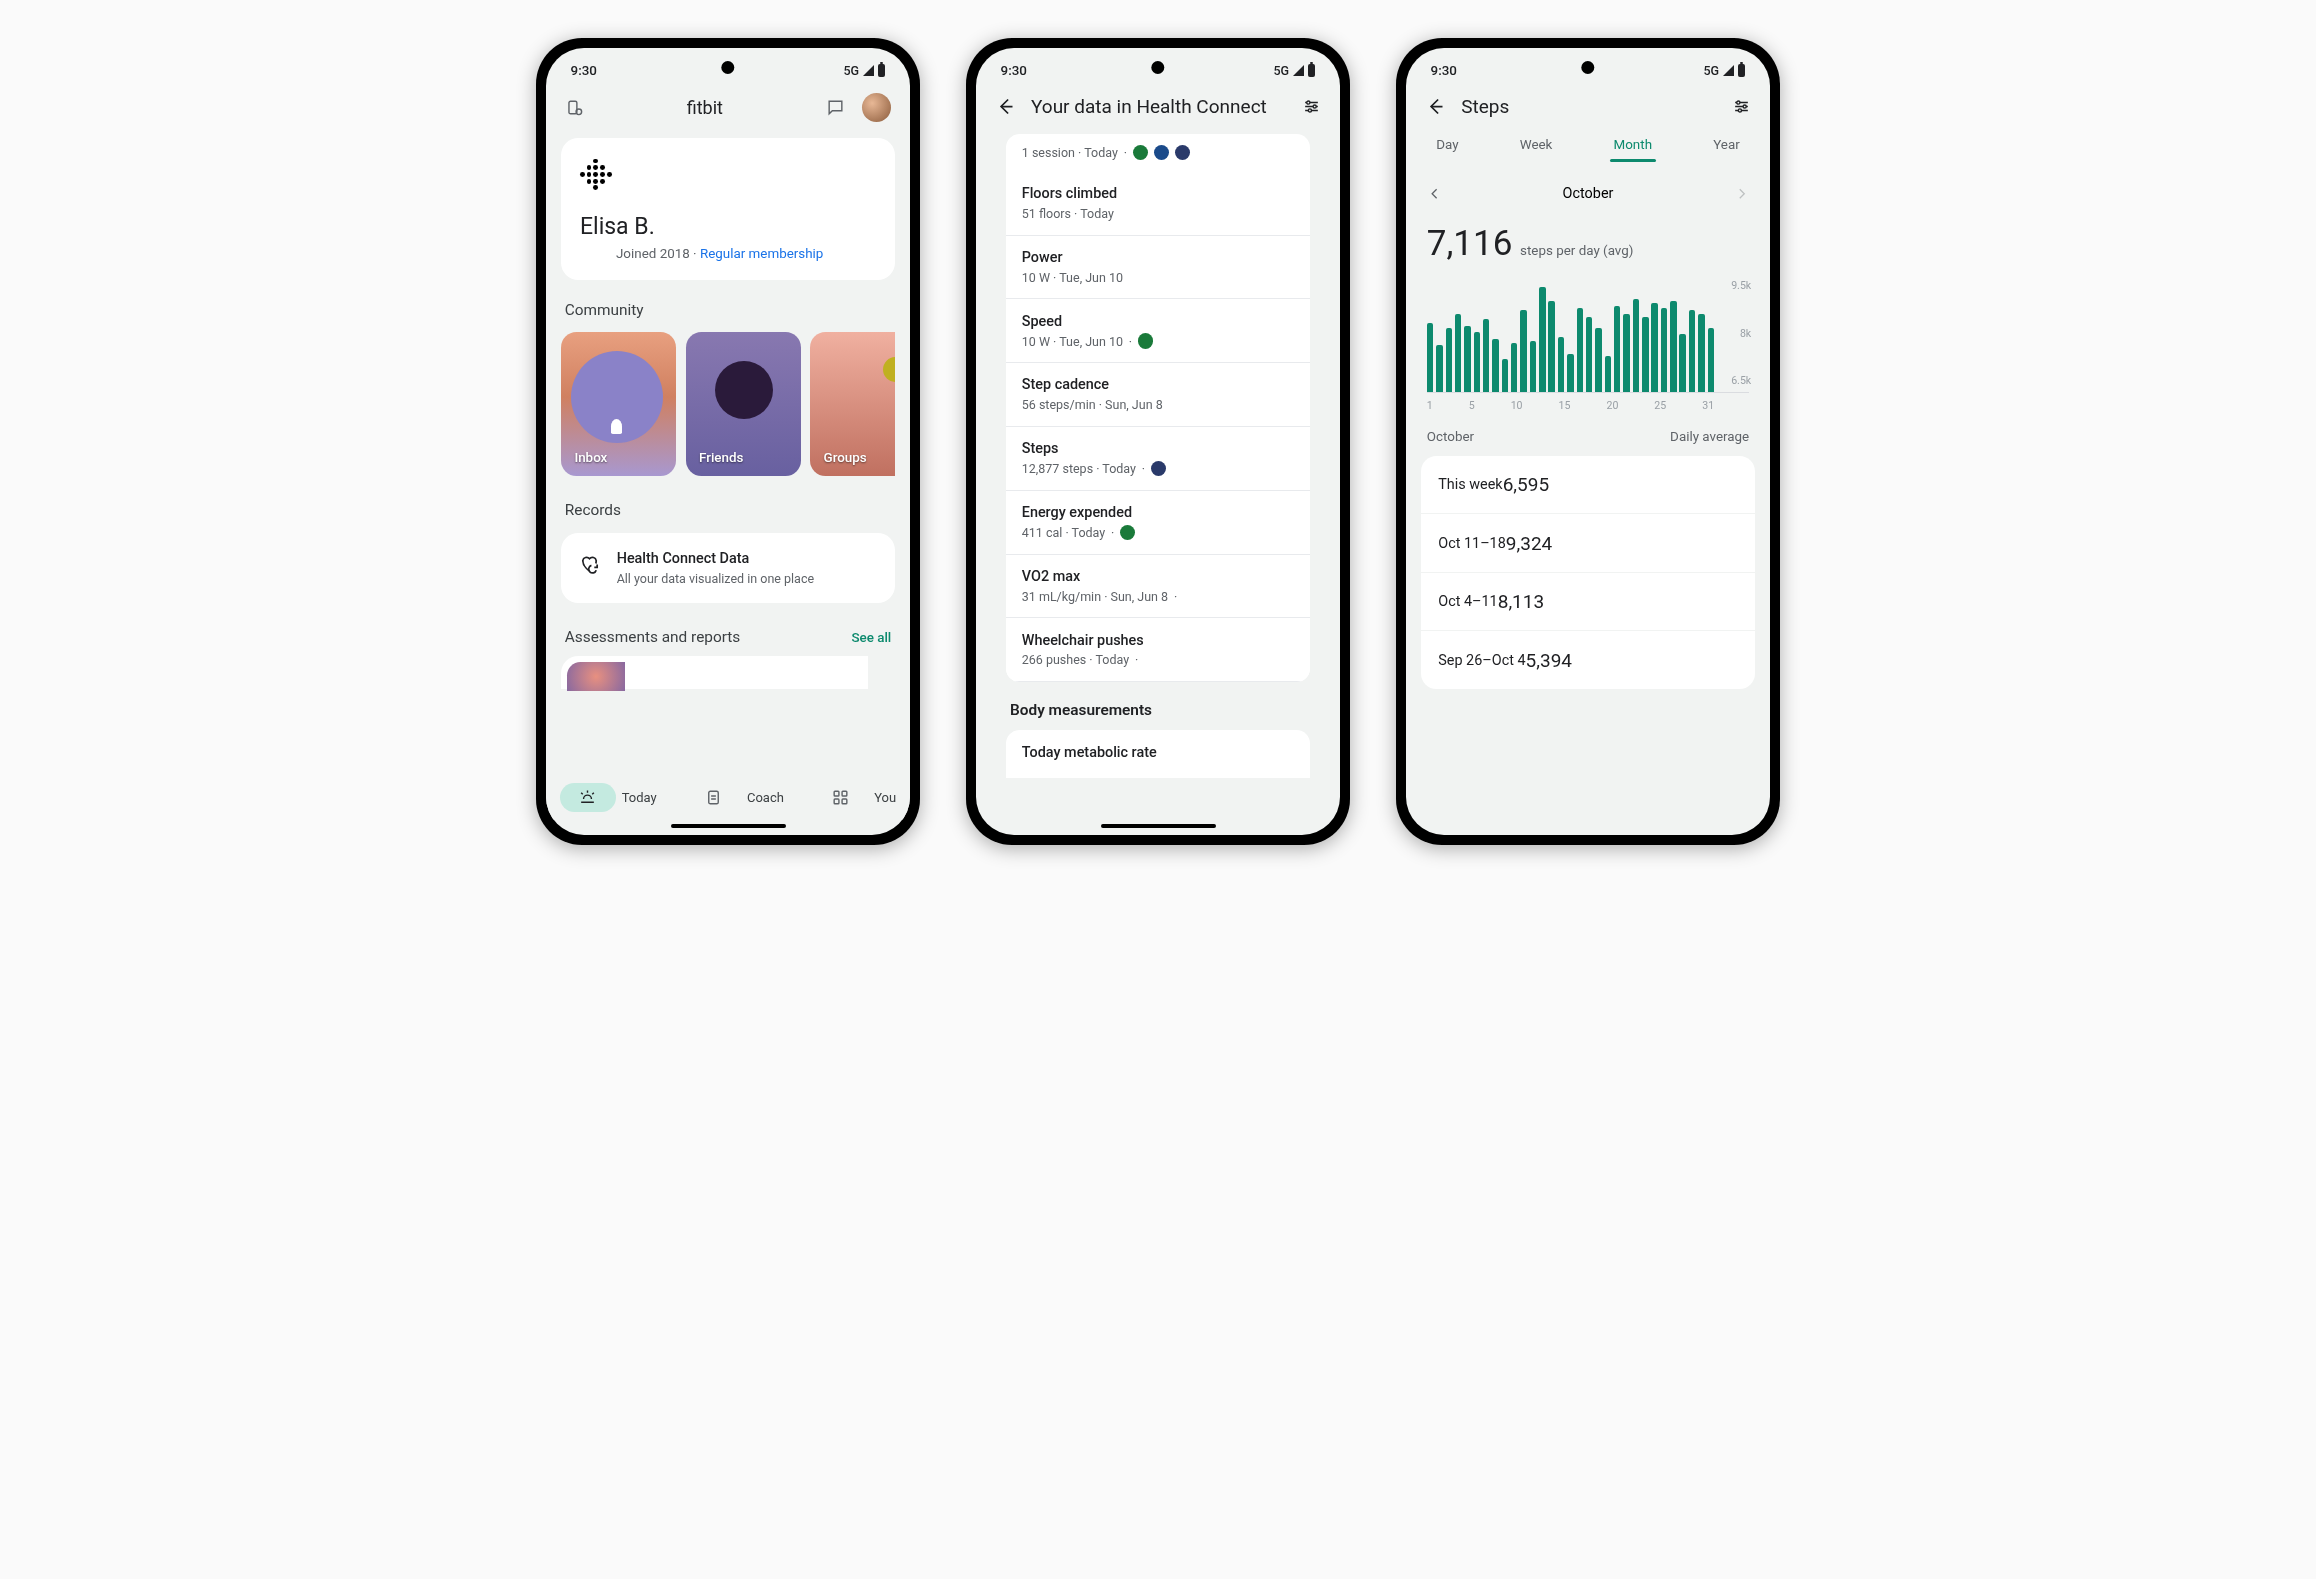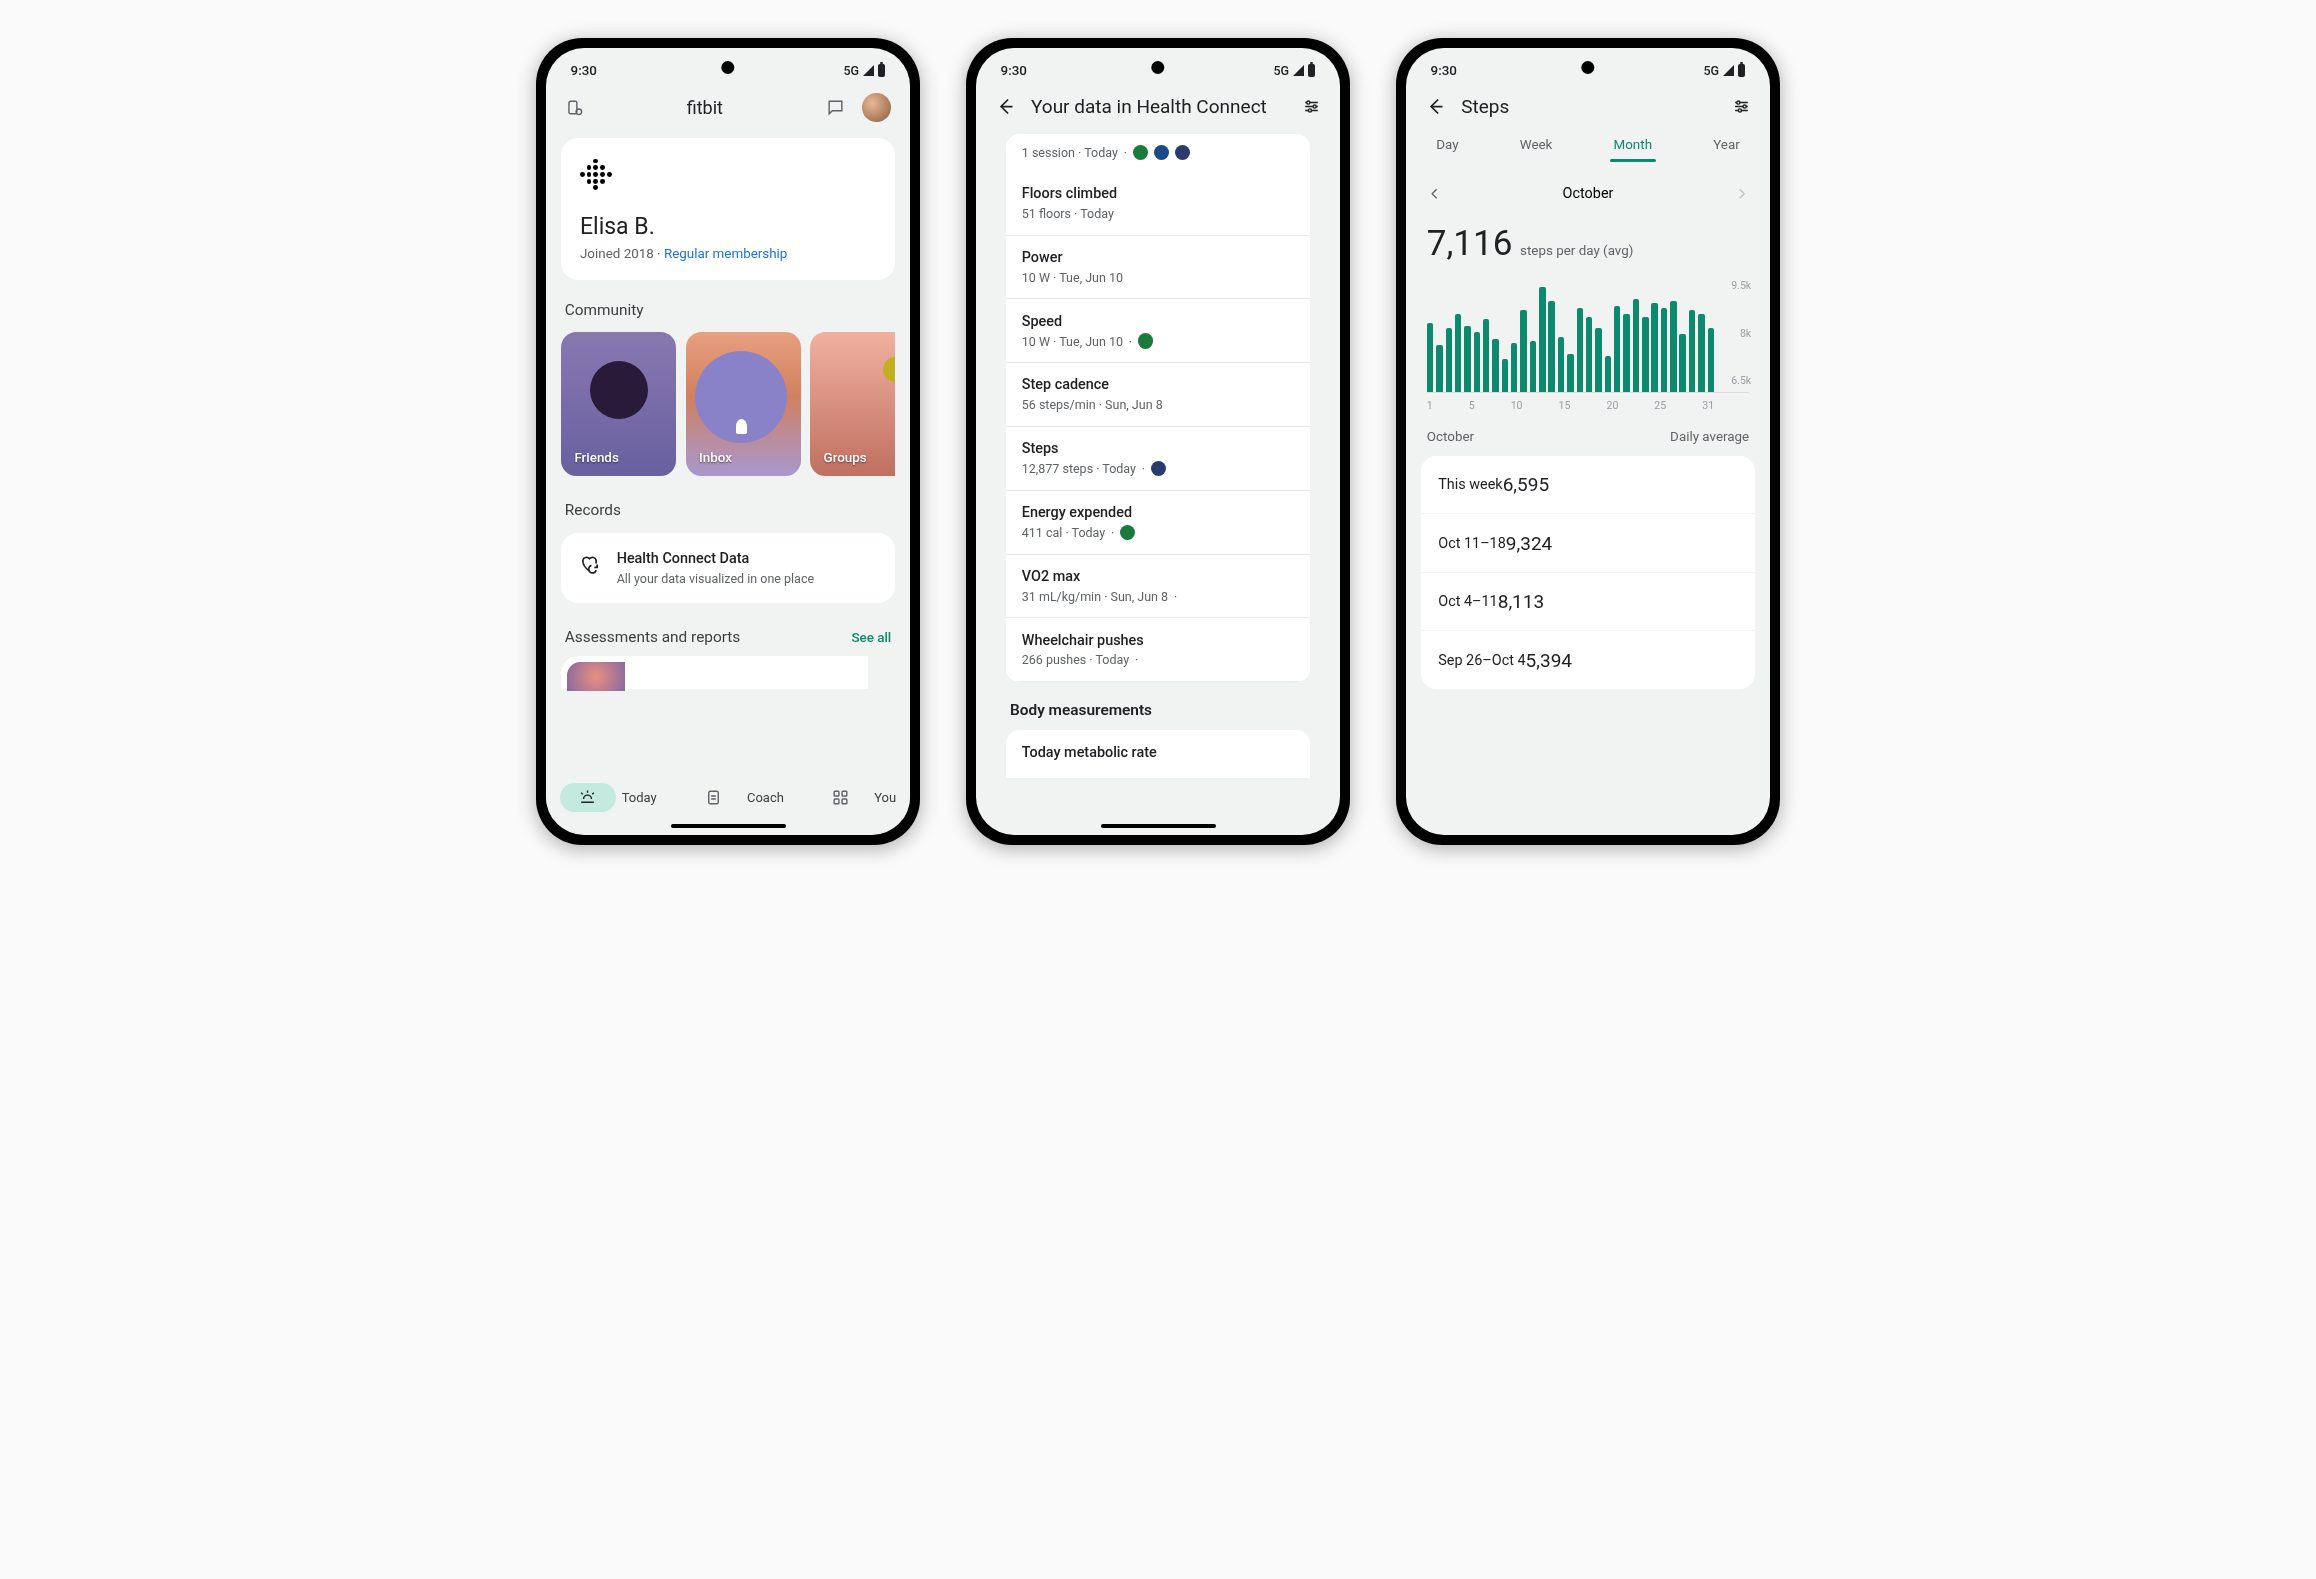--- a/index.html
+++ b/index.html
@@ -61,21 +61,21 @@
   .p1-header { display:flex; justify-content:space-between; align-items:center; padding: 7.7px 3.8px 15.4px; }
   .p1-h-icon { width:19px; height:19px; color:#5f6368; }
   .p1-title { font-size:18px; color:#202124; font-weight:400; }
   .p1-h-right { display:flex; gap:17.3px; align-items:center; }
   .avatar { width:29px; height:29px; border-radius:50%; background: radial-gradient(circle at 35% 35%, #e8b896, #8a5a3a); }
   .profile-card { background:#fff; border-radius:17.3px; padding:21px 19px 19px; margin-bottom:21px; }
   .fitbit-logo { display:grid; grid-template-columns:repeat(5,4.8px); grid-template-rows:repeat(5,4.8px); gap:1.9px; margin-bottom:23px; }
   .fitbit-logo span { width:4.8px; height:4.8px; background:#000; border-radius:50%; visibility:hidden; }
   .fitbit-logo .v { visibility:visible; }
   .profile-name { font-size:23px; color:#202124; margin-bottom:5.8px; }
-  .profile-sub { font-size:13.4px; color:#5f6368; }
+  .profile-sub { font-size:13.4px; color:#5f6368;margin-left:36px; }
   .profile-sub .link { color:#1a73e8; }
   .section-h { font-size:15.4px; color:#3c4043; margin:5.8px 3.8px 13.4px; }
   .card-row { display:flex; gap:9.6px; margin-bottom:25px; overflow:hidden; }
   .comm-card { width:115px; height:144px; border-radius:15.4px; position:relative; color:#fff; font-size:13.4px; overflow:hidden; flex-shrink:0; }
   .comm-card .lbl { position:absolute; bottom:11.5px; left:13.4px; font-weight:500; text-shadow:0 1px 1.9px rgba(0,0,0,0.5); }
   .cc-inbox { background: linear-gradient(180deg,#e8a080 0%,#d08060 45%,#a898d0 100%); }
   .cc-inbox::before { content:''; position:absolute; top:19px; left:9.6px; width:92px; height:92px; border-radius:50%; background:#8a82c8; }
   .cc-inbox::after { content:''; position:absolute; bottom:42px; left:50px; width:11.5px; height:15.4px; background:#fff; border-radius:50% 50% 1.9px 1.9px; }
   .cc-friends { background: linear-gradient(180deg,#8878b0 0%,#6860a0 100%); }
   .cc-friends::before { content:''; position:absolute; top:29px; left:29px; width:58px; height:58px; border-radius:50%; background:#2a1a3a; }
@@ -196,25 +196,25 @@
             <span></span>
             <span></span>
         </div>
         <div class="profile-name">Elisa B.</div>
         <div class="profile-sub">
           <span>Joined 2018</span> · <span class="link">Regular membership</span>
         </div>
       </div>
       <div class="section-h">Community</div>
       <div class="card-row">
+        <div class="comm-card cc-inbox">
+            <span class="lbl">Inbox</span>
+          </div>
         <div class="comm-card cc-friends">
             <span class="lbl">Friends</span>
-          </div>
-        <div class="comm-card cc-inbox">
-            <span class="lbl">Inbox</span>
           </div>
         <div class="comm-card cc-groups">
             <span class="lbl">Groups</span>
           </div>
 
       </div>
       <div class="section-h">Records</div>
       <div class="record-card">
         <svg class="hc-icon" viewBox="0 0 24 24">
             <path d="M12 20s-7-5-7-11a4 4 0 0 1 7-2 4 4 0 0 1 7 2c0 1 0 2-.5 3" fill="none" stroke="#202124" stroke-width="1.8"></path>

